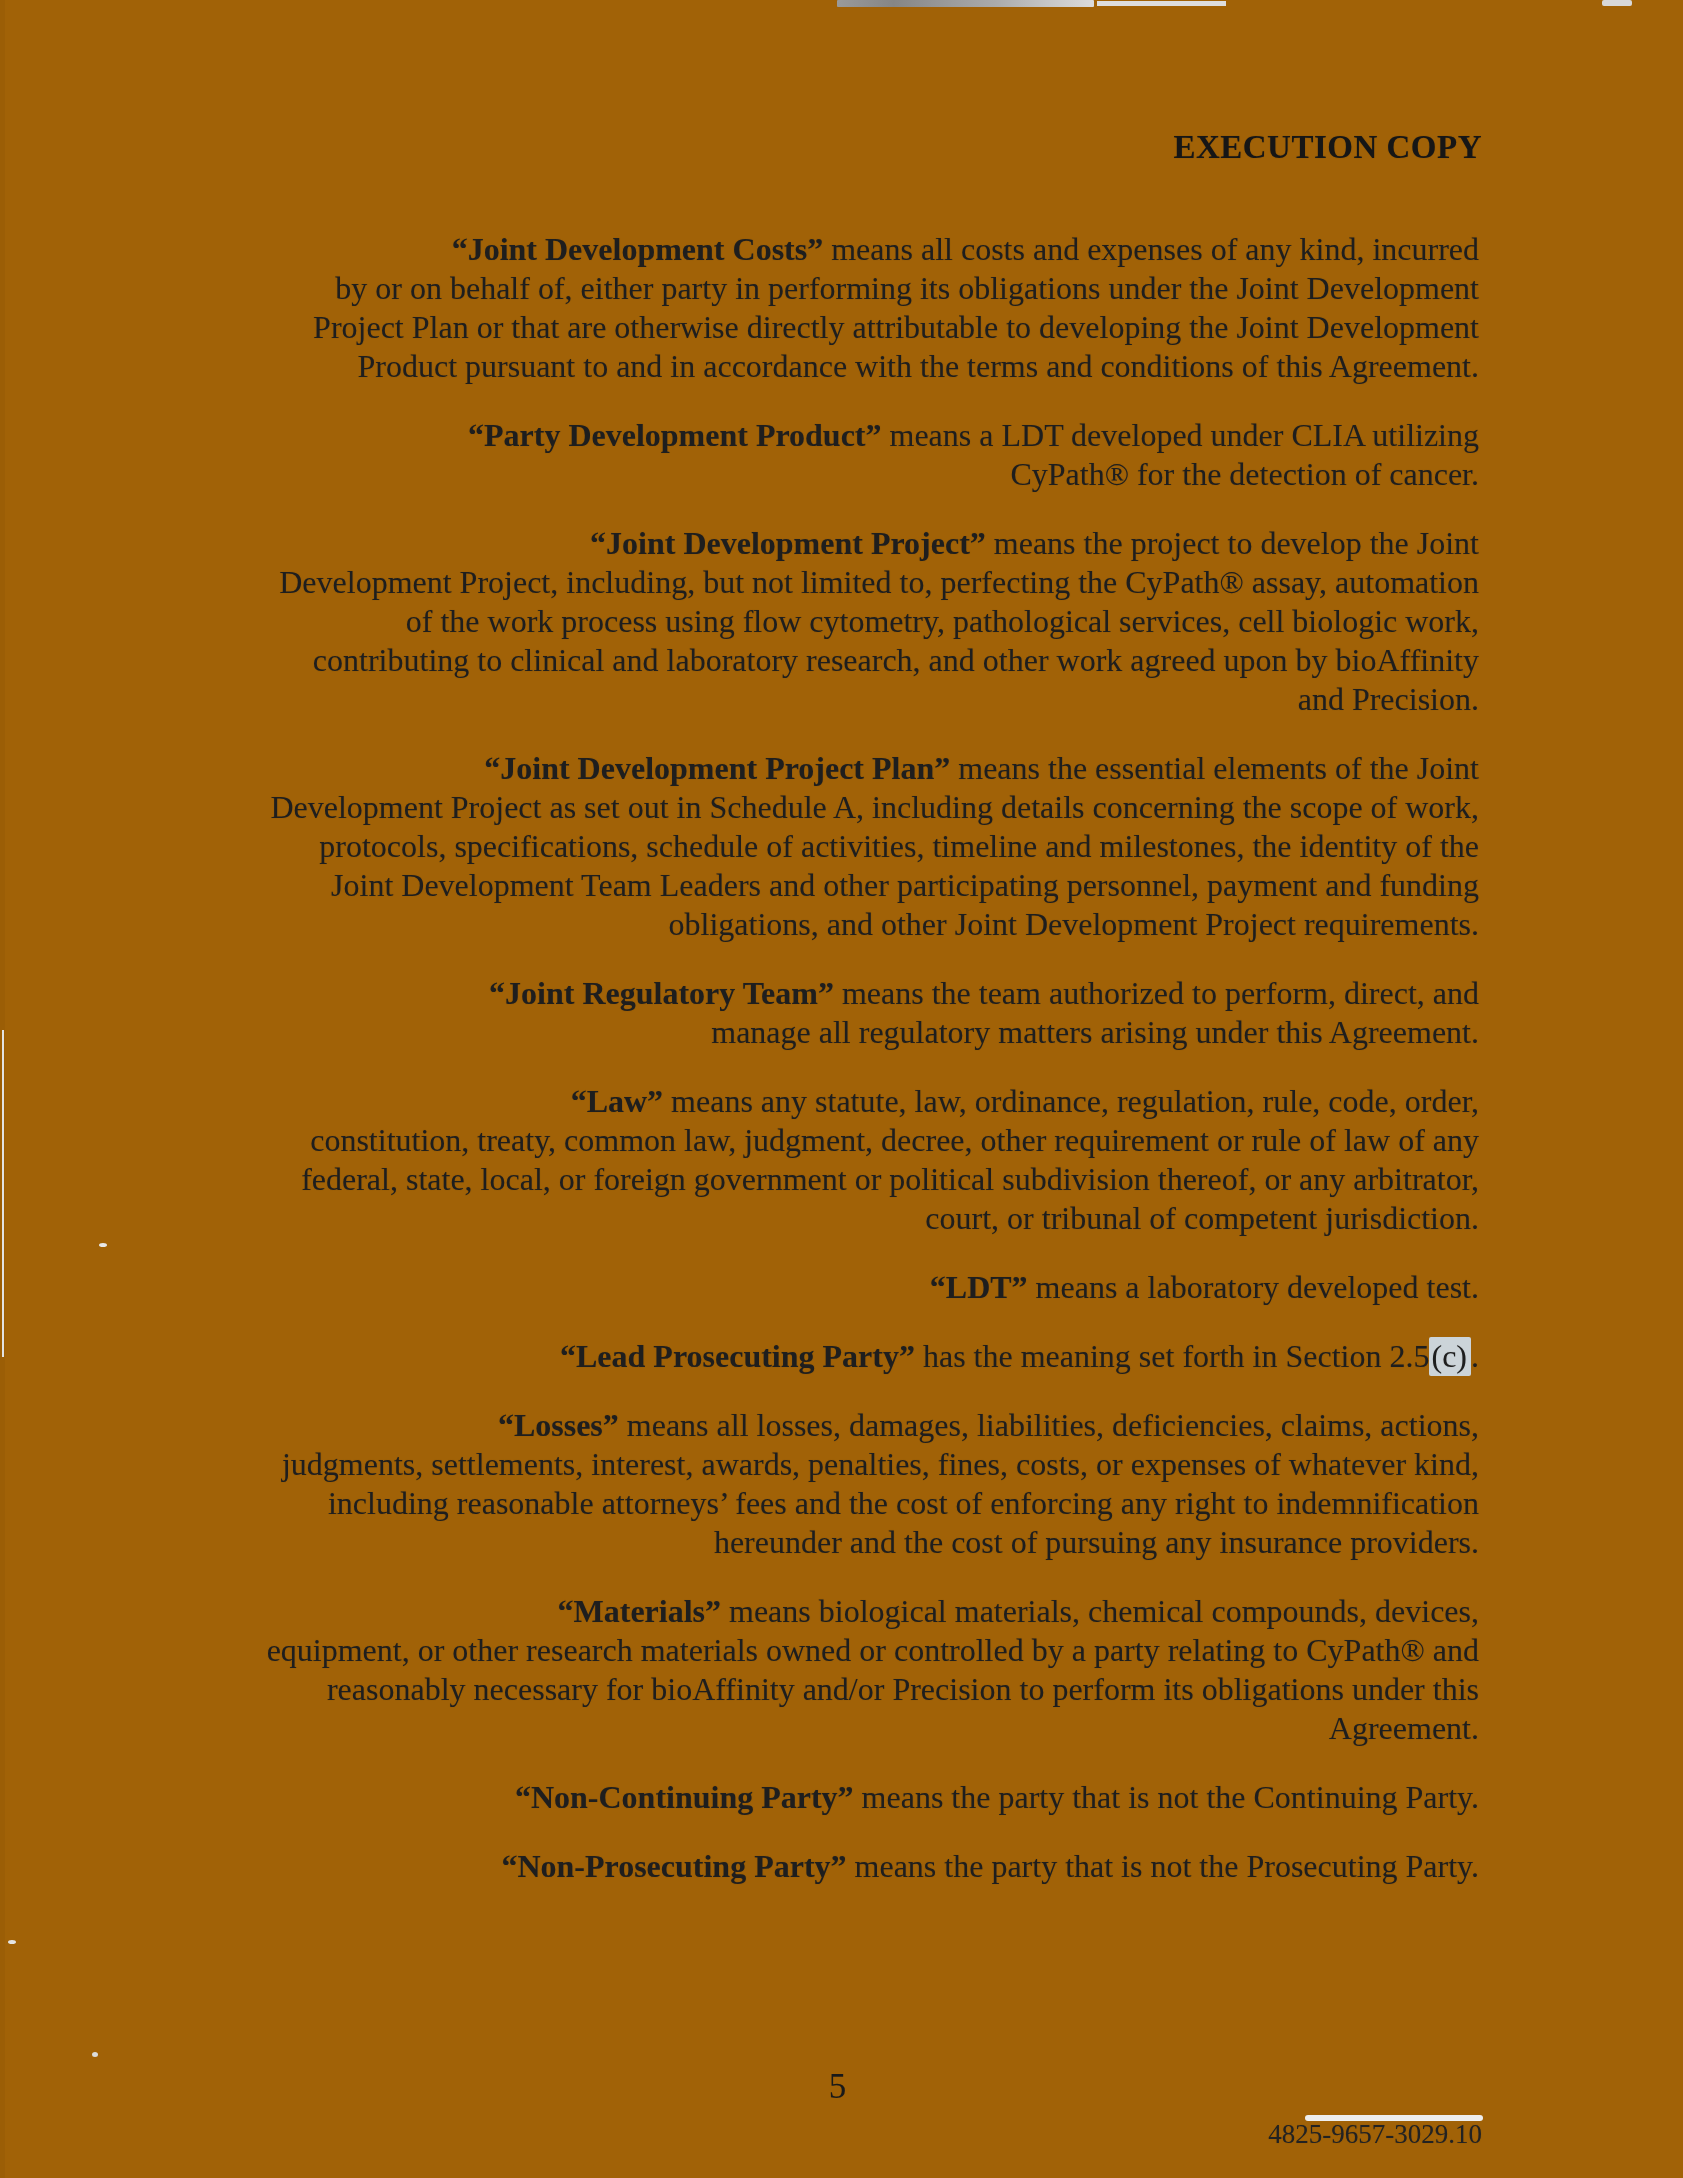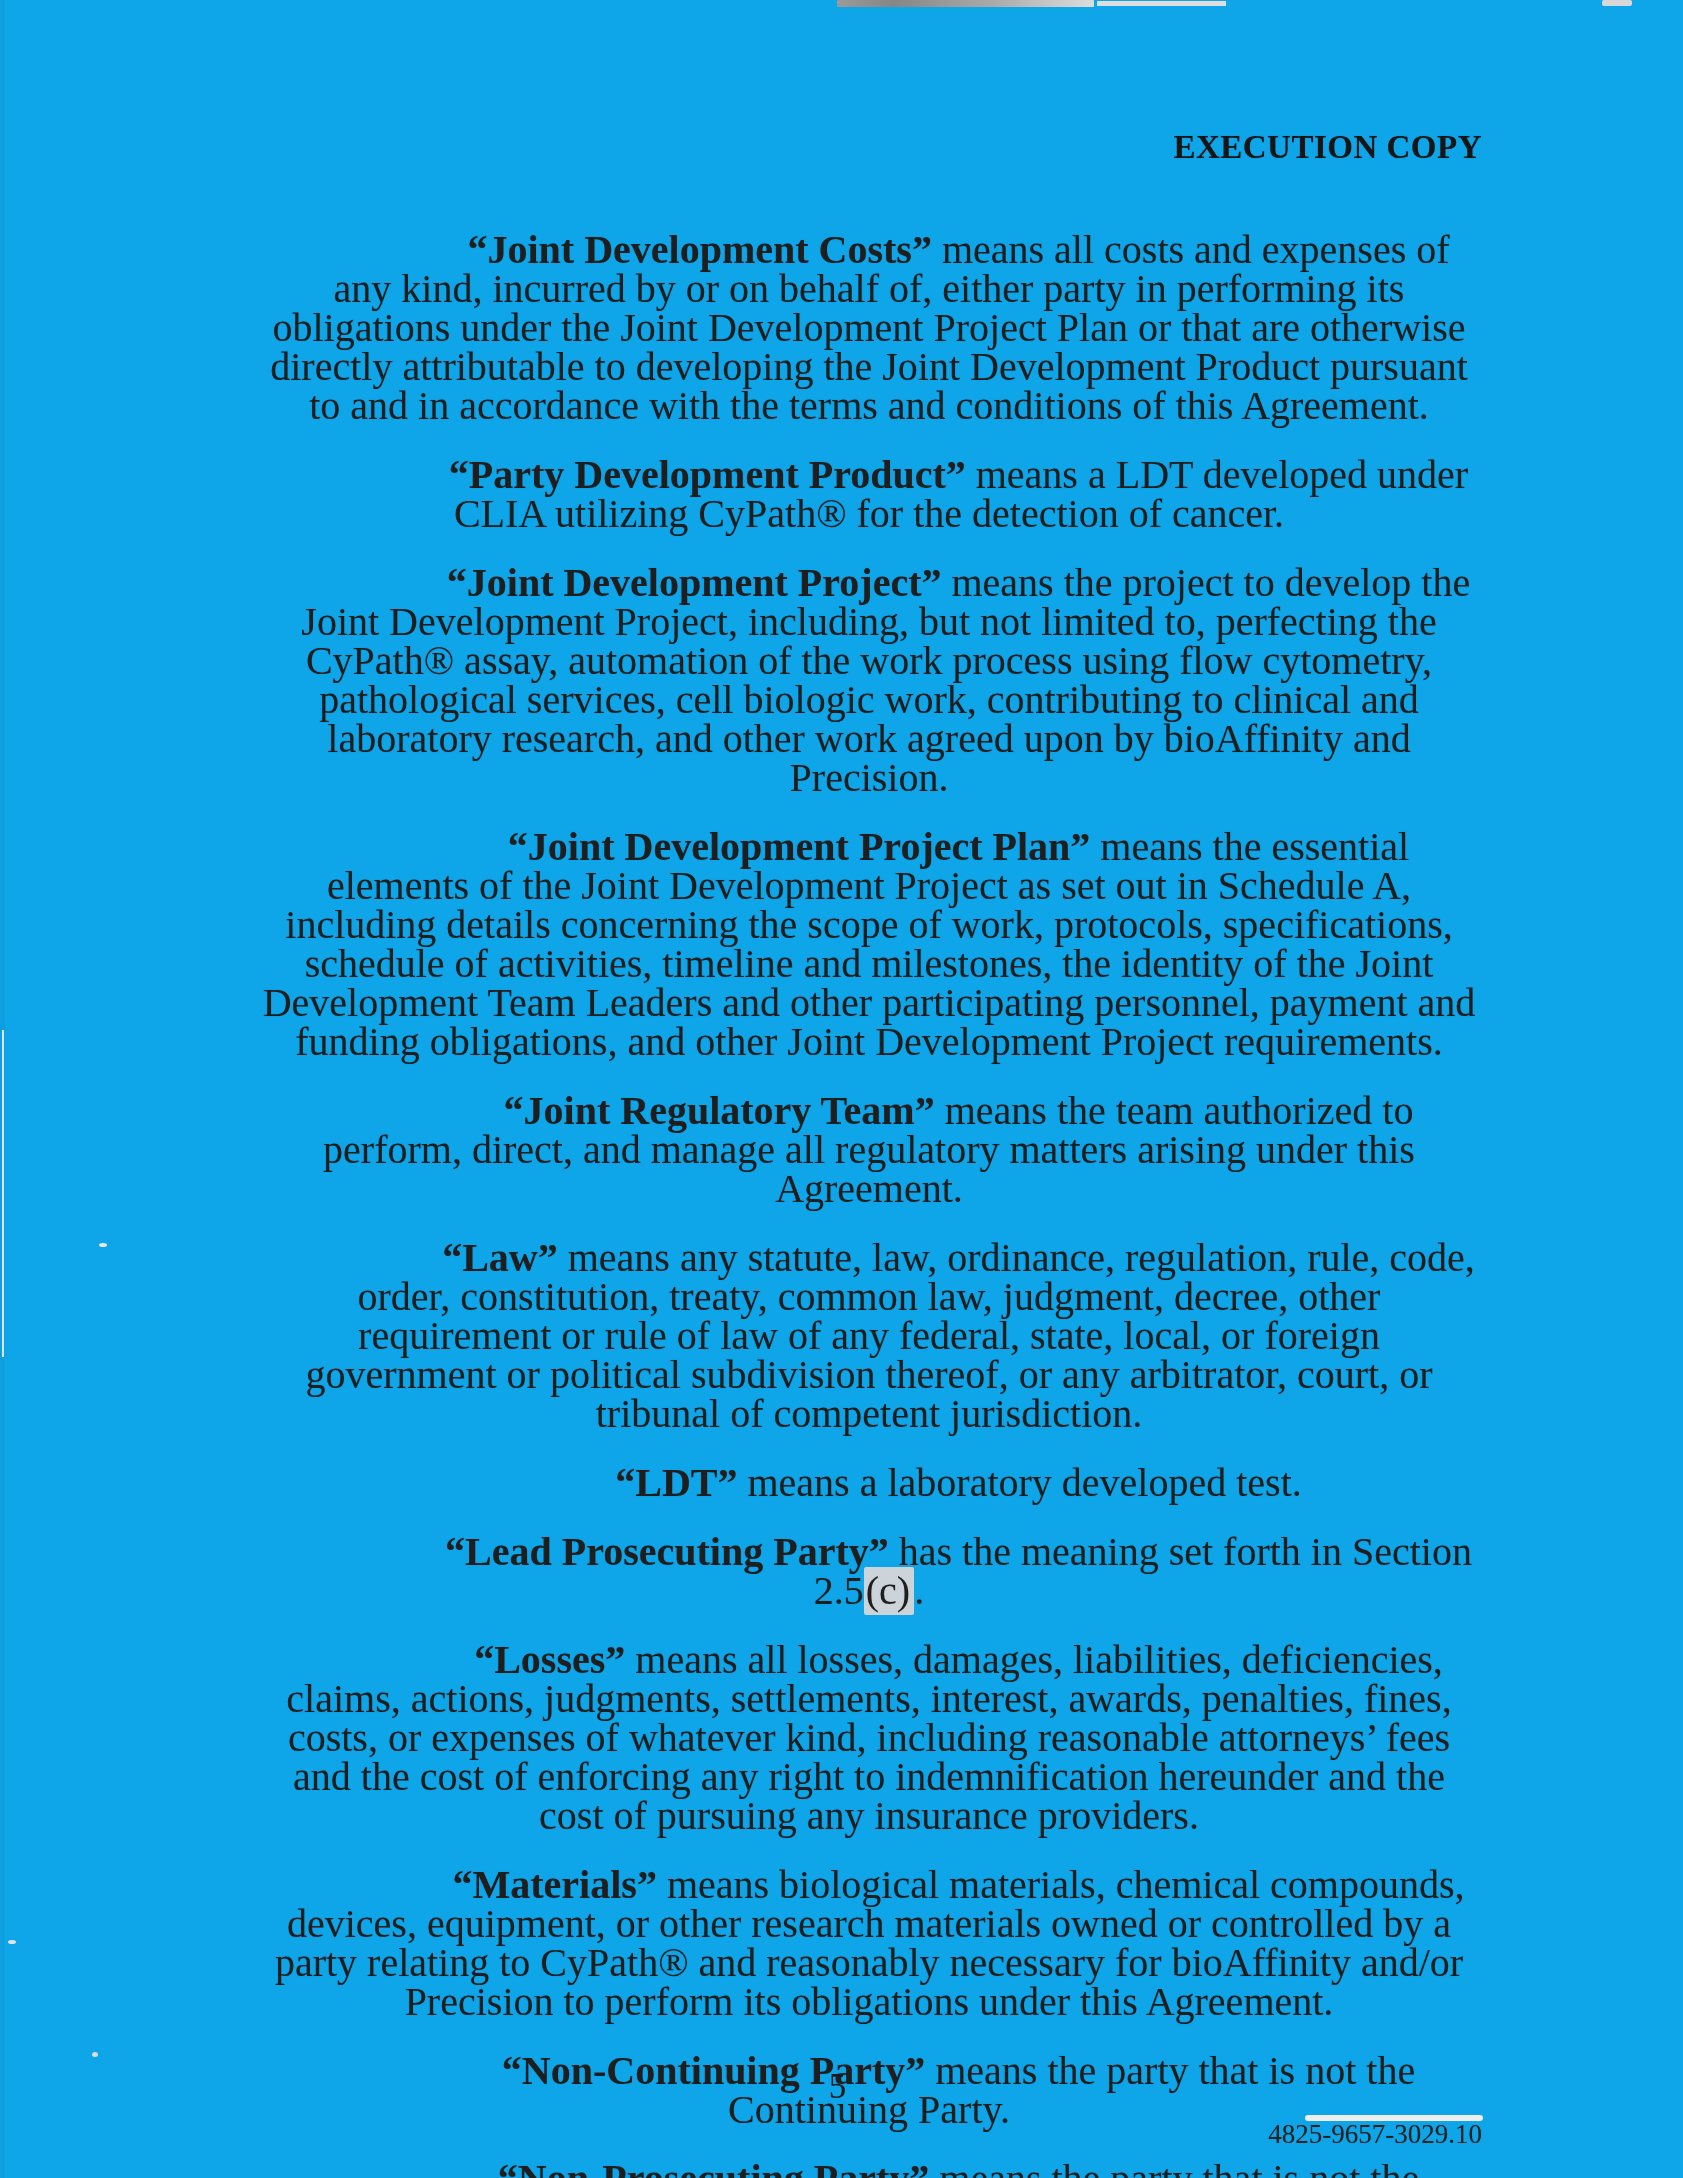--- a/index.html
+++ b/index.html
@@ -1,37 +1,37 @@
 <!DOCTYPE html>
 <html><head>
 <meta charset="utf-8">
 <style>
   html, body { margin: 0; padding: 0; background: #ffffff; }
   .page {
     position: relative;
     width: 1683px;
     height: 2178px;
-    background: #0ea5e9;
+    background: #a16207;
     overflow: hidden;
     font-family: "Liberation Serif", "DejaVu Serif", serif;
     color: #1e1e1e;
   }
   
   .content {
     position: absolute;
     left: 259px;
     top: 230px;
     width: 1220px;
   }
   .content p {
     margin: 0 0 30px 0;
-    font-size: 40px;
+    font-size: 32px;
     line-height: 39px;
     text-indent: 179px;
-    text-align: center;
+    text-align: right;
     text-shadow: 0 0 1px rgba(40,40,40,0.28);
   }
   .term { font-weight: bold; }
   .sec-highlight {
     padding: 1px 4px 2px 2px;
     border-radius: 2px;
   }
   
   .exec-copy {
     position: absolute;

